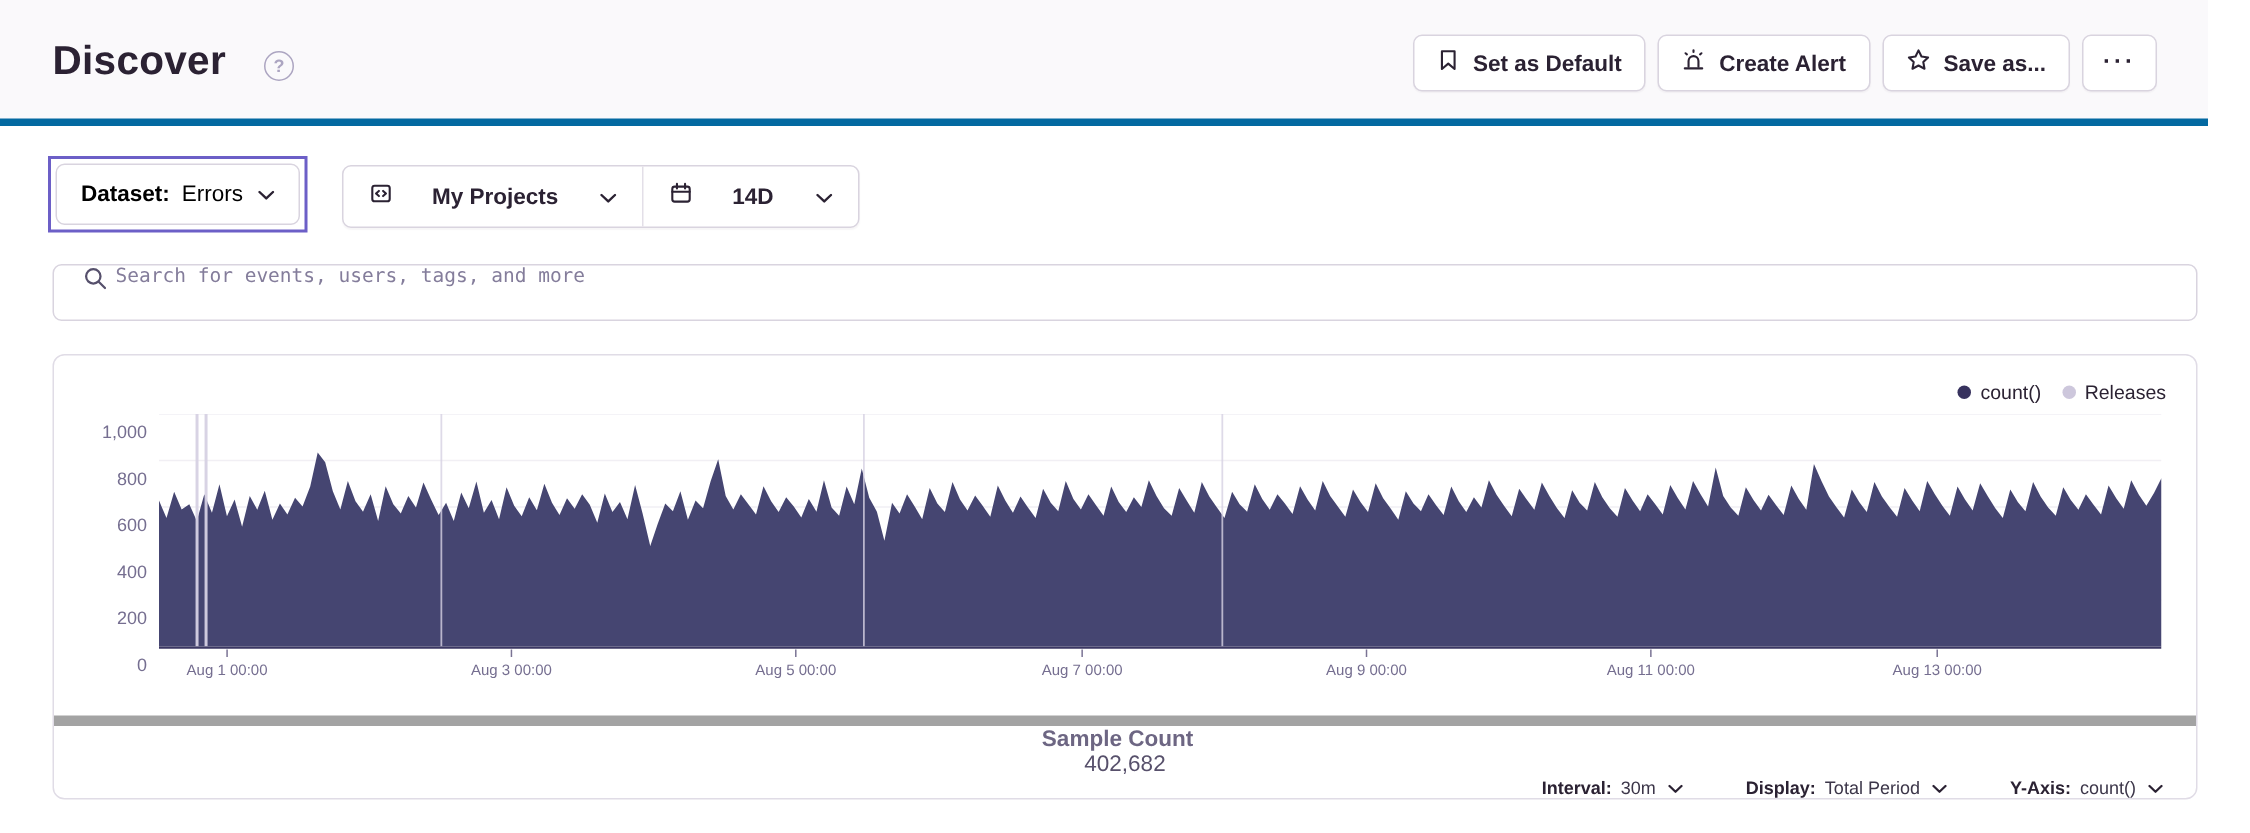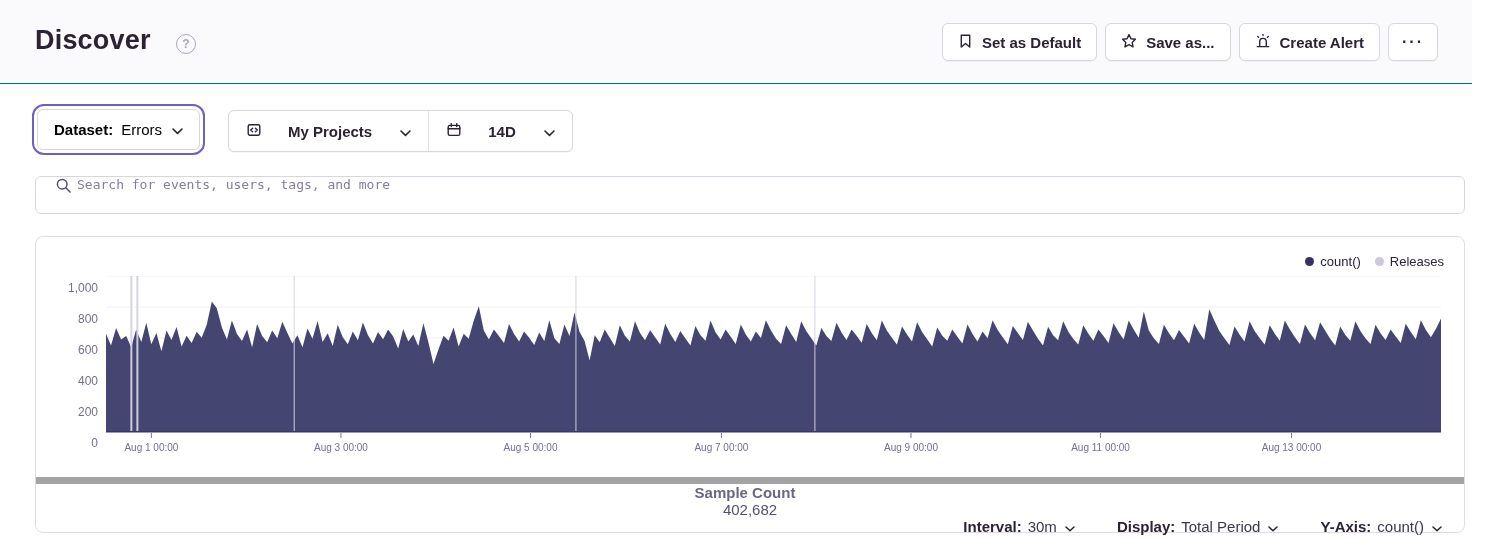--- a/index.html
+++ b/index.html
@@ -1,28 +1,28 @@
 <!DOCTYPE html>
 <html><head>
 <meta charset="utf-8">
 <style>
   * { margin:0; padding:0; box-sizing:border-box; }
   html,body { width:1500px; height:555px; background:#fff; font-family:"Liberation Sans", sans-serif; color:#2B2233; overflow:hidden; position:relative; }
 
   
-  .header { position:absolute; left:0; top:0; width:1472px; height:84px; background:#FAF9FB; border-bottom:1px solid #0369a1; }
+  .header { position:absolute; left:0; top:0; width:1472px; height:84px; background:#FAF9FB; border-bottom:5px solid #0369a1; }
   .page-title { position:absolute; left:35px; top:25px; font-size:27px; font-weight:700; color:#2B2233; letter-spacing:.2px; }
   .help-badge { position:absolute; left:176px; top:34px; width:20px; height:20px; border:1.5px solid #ACA5C1; border-radius:50%; color:#ACA5C1; font-size:12px; font-weight:700; display:flex; align-items:center; justify-content:center; }
   .hdr-btns { position:absolute; right:34px; top:23px; display:flex; gap:8px; }
   .btn { height:38px; display:inline-flex; align-items:center; gap:9px; padding:0 15px; background:#fff; border:1px solid #D9D4DF; border-radius:6px; font-size:15px; font-weight:600; color:#2B2233; cursor:pointer; box-shadow:0 1px 1px rgba(43,34,51,.04); white-space:nowrap; }
   .btn svg { flex:0 0 auto; }
   .btn.ellipsis { padding:0 13px; font-size:16px; letter-spacing:2px; font-weight:700; }
 
   
-  .dataset-highlight { position:absolute; left:32px; top:104px; border:2px solid #6C5FC7; border-radius:12px; padding:3px; }
+  .dataset-highlight { position:absolute; left:32px; top:104px; border:2px solid #6C5FC7; border-radius:0; padding:3px; }
   .dataset-btn { height:41px; display:inline-flex; align-items:center; gap:8px; padding:0 16px; background:#fff; border:1px solid #D9D4DF; border-radius:6px; font-size:15px; cursor:pointer; }
   .dataset-btn .lbl { font-weight:700; }
   .filter-group { position:absolute; left:228px; top:110px; height:42px; display:flex; align-items:stretch; background:#fff; border:1px solid #D9D4DF; border-radius:6px; box-shadow:0 1px 1px rgba(43,34,51,.04); }
   .seg { display:flex; align-items:center; gap:26px; padding:0 17px; font-size:15px; font-weight:600; cursor:pointer; }
   .seg + .seg { border-left:1px solid #E3DFE8; }
 
   
   .search-bar { position:absolute; left:35px; top:176px; width:1430px; height:38px; background:#fff; border:1px solid #D9D4DF; border-radius:6px; display:flex; align-items:flex-start; padding:0 19px; gap:5px; }
   .search-bar input { flex:1; border:none; outline:none; background:transparent; font-family:"DejaVu Sans Mono", monospace; font-size:13px; color:#2B2233; }
   .search-bar input::placeholder { color:#847D9B; }
@@ -34,53 +34,53 @@
   .legend-dot { width:9px; height:9px; border-radius:50%; }
   #chart-svg { position:absolute; left:70px; top:39px; }
   .y-label { position:absolute; left:0; width:62px; text-align:right; font-size:12px; color:#756E90; height:16px; line-height:16px;margin-top:12px; }
   .x-label { position:absolute; width:130px; text-align:center; top:205px; font-size:10px; color:#756E90; }
 
   
   .panel-footer { position:absolute; left:0; right:0; bottom:0; height:55px; border-top:7px solid #a3a3a3; display:flex; align-items:center; padding:0 22px;flex-direction:column; }
   .sample-label { font-size:15px; font-weight:700; color:#6D6683; margin-right:10px; }
   .sample-value { font-size:15px; color:#57506B; }
   .footer-controls { margin-left:auto; display:flex; align-items:center; gap:42px; }
-  .fctl { display:flex; align-items:center; gap:6px; font-size:15px; cursor:pointer;text-align:right; }
+  .fctl { display:flex; align-items:center; gap:6px; font-size:12px; cursor:pointer;text-align:right; }
   .fctl .lbl { font-weight:700; color:#2B2233; }
   .fctl .val { color:#3C3649; }
   .chev { margin-left:2px; }
 </style>
 </head>
 <body>
 
 <div class="header">
   <div class="page-title">Discover</div>
   <div class="help-badge">?</div>
   <div class="hdr-btns">
     <button class="btn">
       <span><svg width="15" height="16" viewBox="0 0 16 16" fill="none" stroke="#2B2233" stroke-width="1.5" stroke-linejoin="round">
             <path d="M3.5 1.8h9v12.6L8 10.6l-4.5 3.8z"></path>
           </svg></span>
       <span>Set as Default</span>
     </button>
     <button class="btn">
-      <span><svg width="16" height="16" viewBox="0 0 16 16" fill="none" stroke="#2B2233" stroke-width="1.4" stroke-linejoin="round">
-            <path d="M8 1.6l2 4.1 4.4.6-3.2 3.1.8 4.4L8 11.7l-4 2.1.8-4.4-3.2-3.1 4.4-.6z"></path>
-          </svg></span>
-      <span>Save as...</span>
-    </button>
-    <button class="btn">
       <span><svg width="16" height="16" viewBox="0 0 16 16" fill="none" stroke="#2B2233" stroke-width="1.4" stroke-linecap="round" stroke-linejoin="round">
             <path d="M4.7 12.5V8.7a3.3 3.3 0 0 1 6.6 0v3.8"></path>
             <path d="M2.2 13.6h11.6"></path>
             <path d="M8 2.6v-1"></path>
             <path d="M3.6 4.2l-.9-.7"></path>
             <path d="M12.4 4.2l.9-.7"></path>
           </svg></span>
       <span>Create Alert</span>
+    </button>
+    <button class="btn">
+      <span><svg width="16" height="16" viewBox="0 0 16 16" fill="none" stroke="#2B2233" stroke-width="1.4" stroke-linejoin="round">
+            <path d="M8 1.6l2 4.1 4.4.6-3.2 3.1.8 4.4L8 11.7l-4 2.1.8-4.4-3.2-3.1 4.4-.6z"></path>
+          </svg></span>
+      <span>Save as...</span>
     </button>
     <button class="btn ellipsis">
       <span>···</span>
     </button>
   </div>
 </div>
 
 <div class="dataset-highlight">
   <button class="dataset-btn">
     <span class="lbl">Dataset:</span>

